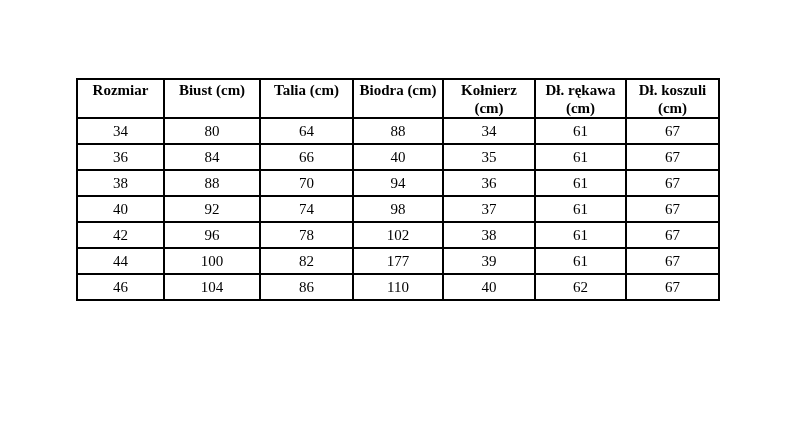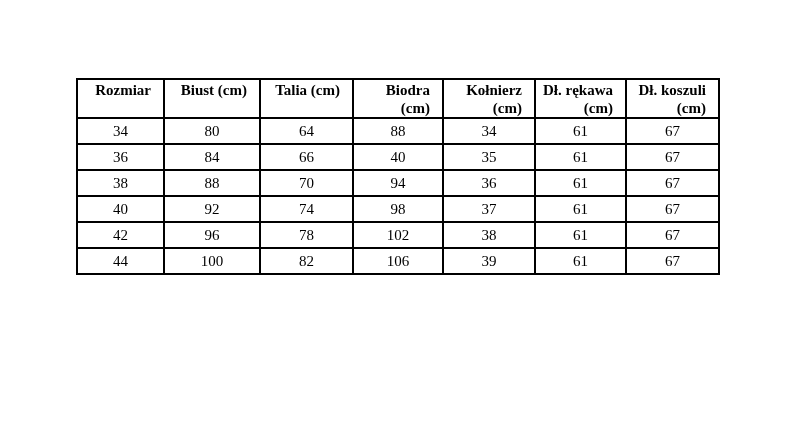--- a/index.html
+++ b/index.html
@@ -23,24 +23,24 @@
   }
   table.size-table th,
   table.size-table td {
     border: 2px solid var(--border-color, #000000);
     overflow: hidden;
   }
   table.size-table th {
     font-weight: bold;
     font-size: 15px;
     line-height: 18px;
-    text-align: right;
+    text-align: center;
     vertical-align: top;
     white-space: pre-line;
-    padding: 1px 12px 0 2px;
+    padding: 1px 2px 0 2px;
     height: 38px;
     box-sizing: border-box;
   }
   table.size-table td {
     font-size: 15px;
     line-height: 18px;
     text-align: center;
     vertical-align: middle;
     padding: 0;
     height: 24px;
@@ -116,19 +116,28 @@
         <td>78</td>
         <td>102</td>
         <td>38</td>
         <td>61</td>
         <td>67</td>
       </tr>
       <tr>
         <td>44</td>
         <td>100</td>
         <td>82</td>
-        <td>106</td>
+        <td>177</td>
         <td>39</td>
         <td>61</td>
+        <td>67</td>
+      </tr>
+      <tr>
+        <td>46</td>
+        <td>104</td>
+        <td>86</td>
+        <td>110</td>
+        <td>40</td>
+        <td>62</td>
         <td>67</td>
       </tr>
     </tbody>
 </table>
 
 </body></html>

